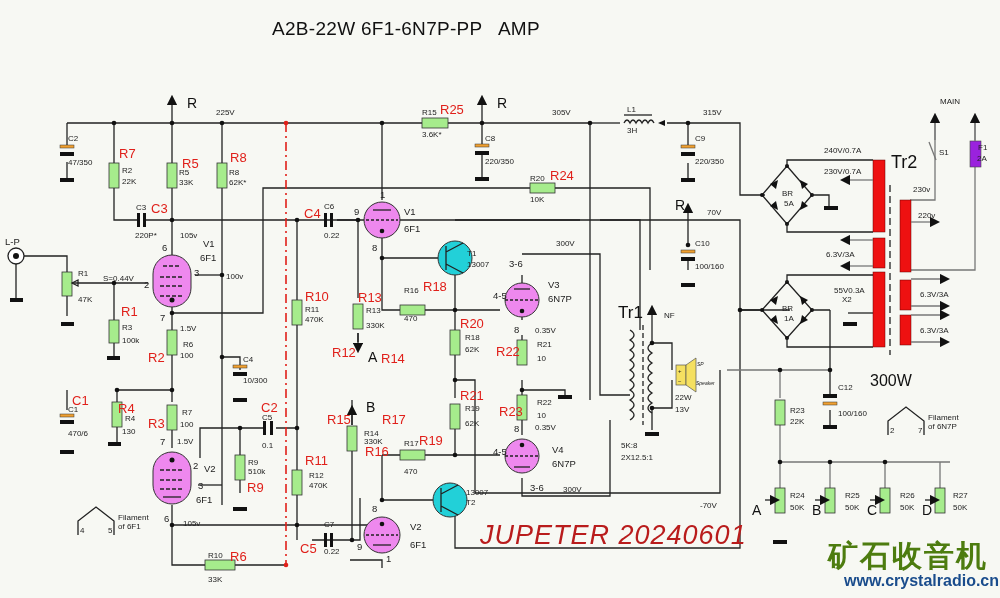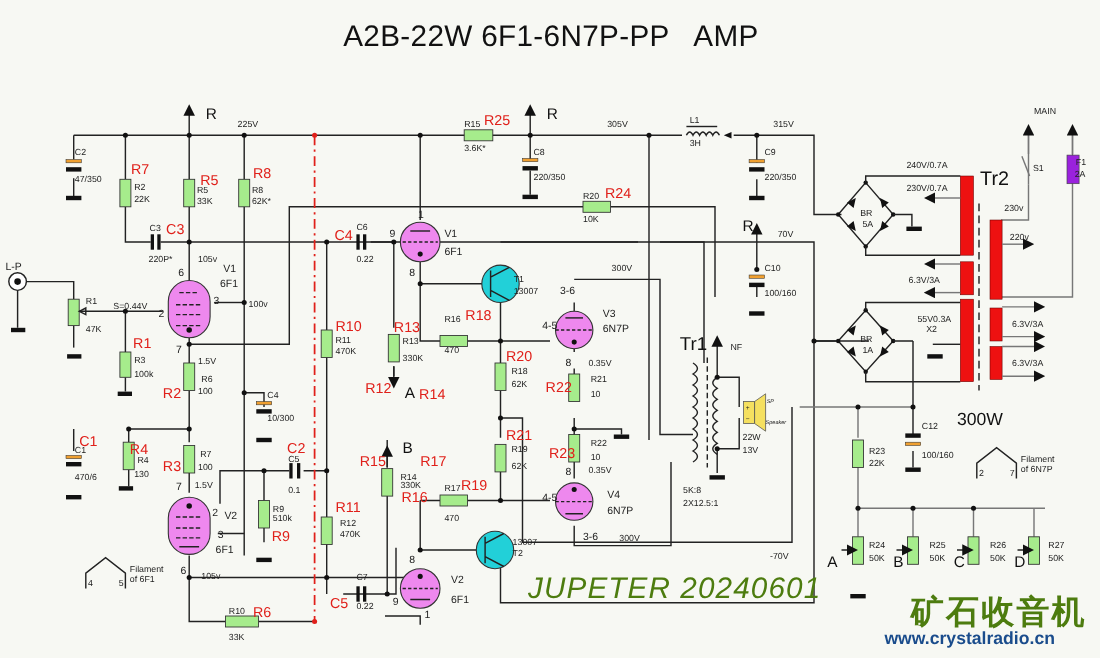--- a/index.html
+++ b/index.html
@@ -1,36 +1,36 @@
 <!DOCTYPE html>
 <html><head>
 <meta charset="utf-8">
 <style>
   html,body{margin:0;padding:0;}
   body{width:1000px;height:598px;background:#f7f8f3;position:relative;overflow:hidden;font-family:"Liberation Sans",sans-serif;color:#111;}
   #sch{position:absolute;left:0;top:0;}
-  .title{position:absolute;left:272px;top:18px;font-size:27px;letter-spacing:0.3px;white-space:pre;margin-left:40px;}
+  .title{position:absolute;left:272px;top:18px;font-size:19px;letter-spacing:0.3px;white-space:pre;}
   .wire{stroke:#222;stroke-width:1.3;fill:none;}
   .gwire{stroke:#777;stroke-width:1.3;fill:none;}
   .dash{stroke:#e0201a;stroke-width:1.6;fill:none;stroke-dasharray:9,4,2,4;}
   .res{fill:#a6ec8c;stroke:#333;stroke-width:0.8;}
   .dot{fill:#111;}
   .gnd{fill:#111;}
   .t-small{font-size:8px;fill:#222;font-family:"Liberation Sans",sans-serif;}
   .t-mid{font-size:9.5px;fill:#222;font-family:"Liberation Sans",sans-serif;}
   .t-red{font-size:13px;fill:#e0201a;font-family:"Liberation Sans",sans-serif;}
   .t-big{font-size:14px;fill:#111;font-family:"Liberation Sans",sans-serif;}
   .t-huge{font-size:17px;fill:#111;font-family:"Liberation Sans",sans-serif;}
   .tube{fill:#ee88ee;stroke:#333;stroke-width:1;}
   .trans{fill:#22d0d8;stroke:#333;stroke-width:1;}
   .capo{fill:#f0a030;stroke:#333;stroke-width:0.5;}
   .redcoil{fill:#ee1111;stroke:#600;stroke-width:0.5;}
-  .wm{position:absolute;left:480px;top:520px;font-size:27px;font-style:italic;color:#4d7c0f;letter-spacing:1px;}
+  .wm{position:absolute;left:480px;top:520px;font-size:27px;font-style:italic;color:#b91c1c;letter-spacing:1px;}
   .logo{position:absolute;left:828px;top:536px;font-size:30px;font-weight:bold;color:#4d7c0f;letter-spacing:2px;}
-  .logo-url{position:absolute;left:804px;top:572px;font-size:16px;font-weight:bold;color:#1a4c8c;}
+  .logo-url{position:absolute;left:844px;top:572px;font-size:16px;font-weight:bold;color:#1a4c8c;}
 </style>
 </head>
 <body>
 
 <div class="title">A2B-22W 6F1-6N7P-PP   AMP</div>
 
 <svg id="sch" width="1000" height="598" viewBox="0 0 1000 598">
   <defs>
     <marker id="arr" markerWidth="8" markerHeight="8" refX="4" refY="4" orient="auto">
       <path d="M0,0 L8,4 L0,8 z" fill="#111"></path>

